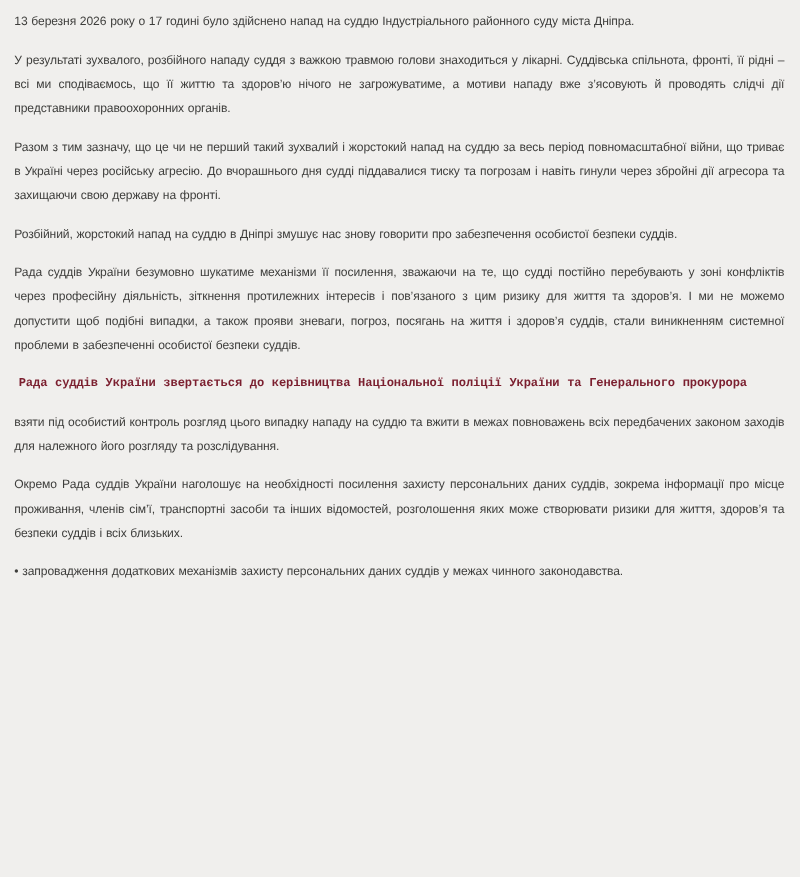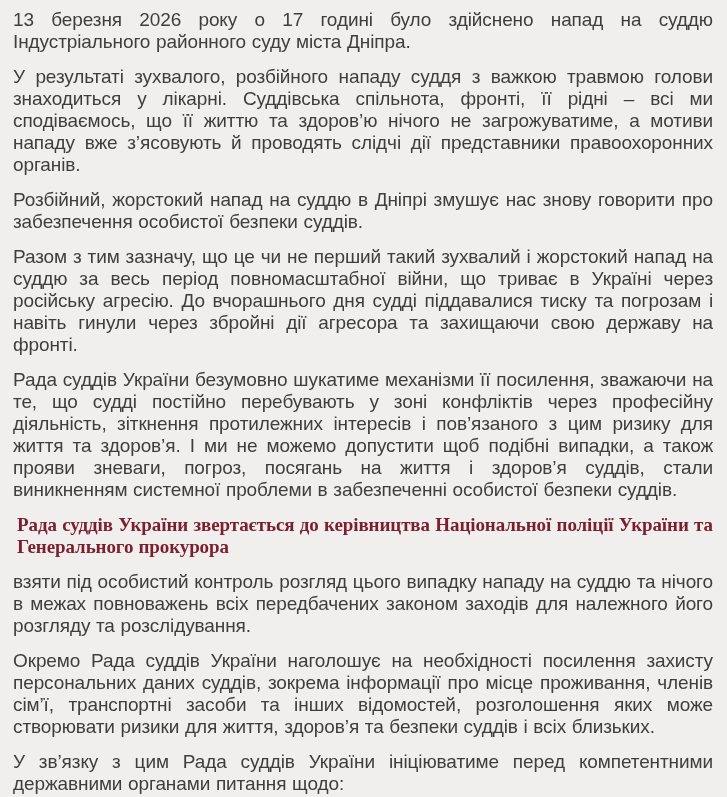--- a/index.html
+++ b/index.html
@@ -15,29 +15,29 @@
   body {
     font-family: "Liberation Sans", "DejaVu Sans", sans-serif;
     color: var(--text);
   }
   .article {
     width: 727px;
     min-height: 797px;
     padding: 9px 14px 14px 13px;
   }
   .article p {
-    font-size: 19px;
+    font-size: 11px;
     line-height: 22px;
     text-align: justify;
     letter-spacing: -0.1px;
     word-spacing: 0.5px;
     margin-bottom: 13px;
   }
   .appeal-heading {
-    font-family: Liberation Serif, serif;
+    font-family: Liberation Mono, monospace;
     font-weight: 700;
     font-size: 17px;
     line-height: 22px;
     color: var(--accent);
     text-align: justify;
     margin-bottom: 0;
     padding-left: 4px;
   }
   .appeal-body {
     margin-top: 0;
@@ -51,31 +51,30 @@
 </style>
 </head>
 <body>
 
 <div class="article">
 
   <p>13 березня 2026 року о 17 годині було здійснено напад на суддю Індустріального районного суду міста Дніпра.</p>
 
   <p>У результаті зухвалого, розбійного нападу суддя з важкою травмою голови знаходиться у лікарні. Суддівська спільнота, фронті, її рідні – всі ми сподіваємось, що її життю та здоров’ю нічого не загрожуватиме, а мотиви нападу вже з’ясовують й проводять слідчі дії представники правоохоронних органів.</p>
 
+  <p>Разом з тим зазначу, що це чи не перший такий зухвалий і жорстокий напад на суддю за весь період повномасштабної війни, що триває в Україні через російську агресію. До вчорашнього дня судді піддавалися тиску та погрозам і навіть гинули через збройні дії агресора та захищаючи свою державу на фронті.</p>
+
   <p>Розбійний, жорстокий напад на суддю в Дніпрі змушує нас знову говорити про забезпечення особистої безпеки суддів.</p>
-
-  <p>Разом з тим зазначу, що це чи не перший такий зухвалий і жорстокий напад на суддю за весь період повномасштабної війни, що триває в Україні через російську агресію. До вчорашнього дня судді піддавалися тиску та погрозам і навіть гинули через збройні дії агресора та захищаючи свою державу на фронті.</p>
 
   <p>Рада суддів України безумовно шукатиме механізми її посилення, зважаючи на те, що судді постійно перебувають у зоні конфліктів через професійну діяльність, зіткнення протилежних інтересів і пов’язаного з цим ризику для життя та здоров’я. І ми не можемо допустити щоб подібні випадки, а також прояви зневаги, погроз, посягань на життя і здоров’я суддів, стали виникненням системної проблеми в забезпеченні особистої безпеки суддів.</p>
 
   <p class="appeal-heading">Рада суддів України звертається до керівництва Національної поліції України та Генерального прокурора</p>
 
-  <p class="appeal-body">взяти під особистий контроль розгляд цього випадку нападу на суддю та нічого в межах повноважень всіх передбачених законом заходів для належного його розгляду та розслідування.</p>
+  <p class="appeal-body">взяти під особистий контроль розгляд цього випадку нападу на суддю та вжити в межах повноважень всіх передбачених законом заходів для належного його розгляду та розслідування.</p>
 
   <p>Окремо Рада суддів України наголошує на необхідності посилення захисту персональних даних суддів, зокрема інформації про місце проживання, членів сім’ї, транспортні засоби та інших відомостей, розголошення яких може створювати ризики для життя, здоров’я та безпеки суддів і всіх близьких.</p>
 
-  <p>У зв’язку з цим Рада суддів України ініціюватиме перед компетентними державними органами питання щодо:</p>
 
 
 
   <p class="bullet-item"><span class="bullet-marker">•</span> <span>запровадження додаткових механізмів захисту персональних даних суддів у межах чинного законодавства.</span></p>
 
 </div>
 
 </body></html>

